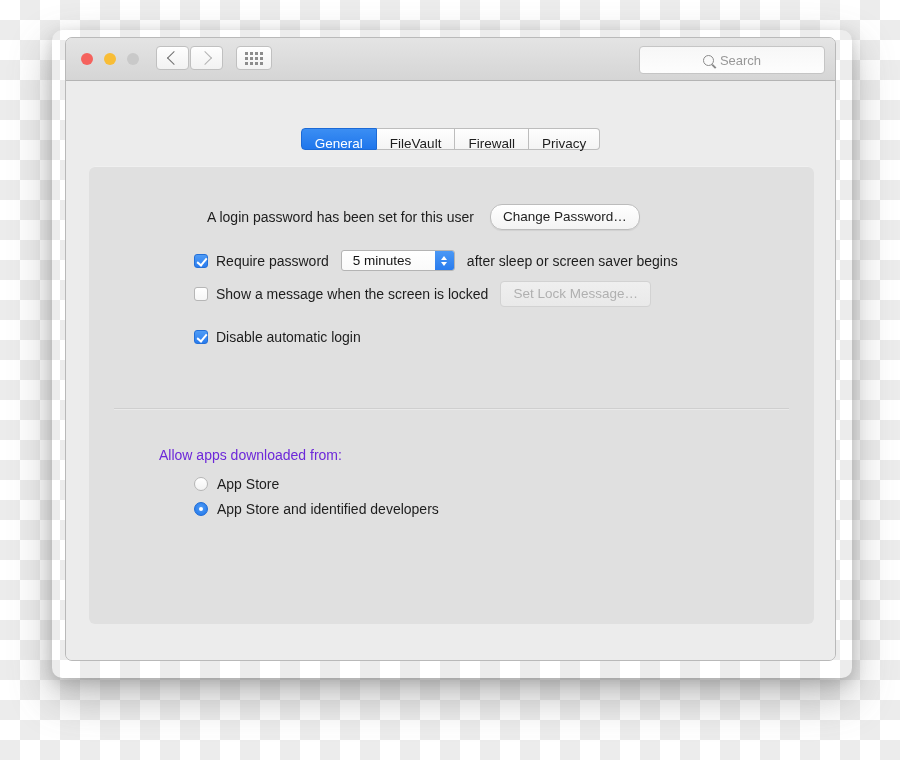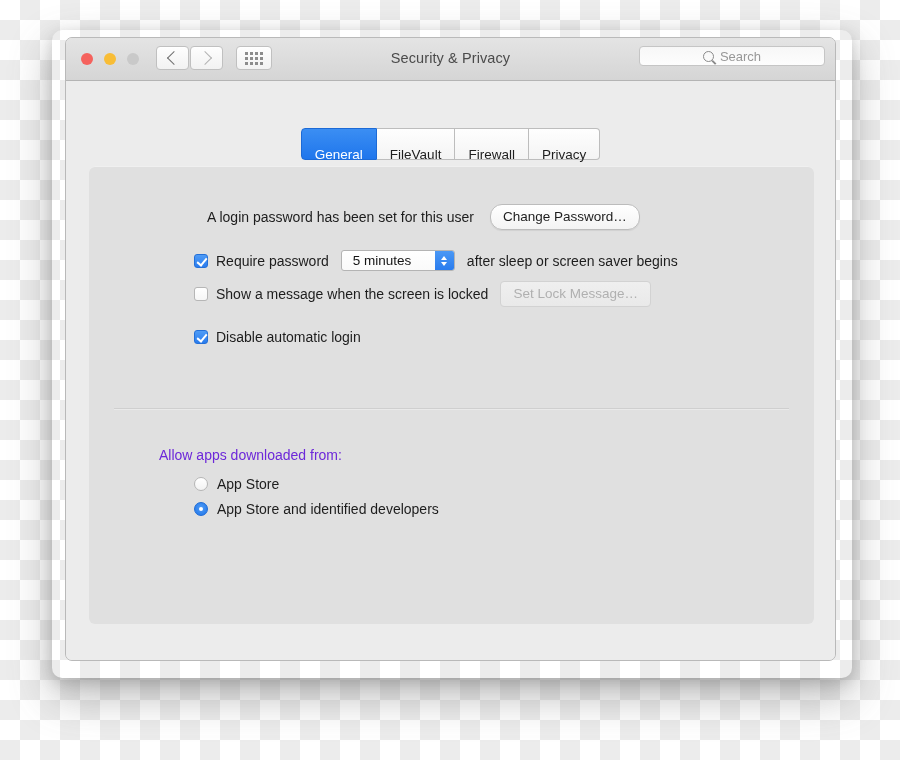--- a/index.html
+++ b/index.html
@@ -113,21 +113,21 @@
     font-size: 14.5px;
     color: #4b4b4b;
     letter-spacing: 0.1px;
   }
 
   #search-field {
     position: absolute;
     right: 10px;
     top: 8px;
     width: 186px;
-    height: 20px;
+    height: 28px;
     border-radius: 4px;
     background: linear-gradient(to bottom, #f7f7f7, #fdfdfd);
     border: 1px solid #c5c5c5;
     box-sizing: border-box;
     display: flex;
     align-items: center;
     justify-content: center;
   }
   #search-field .mag {
     width: 9px; height: 9px;
@@ -160,21 +160,21 @@
   #tab-bar {
     position: absolute;
     top: 47px;
     left: 0; right: 0;
     display: flex;
     justify-content: center;
   }
   .tab {
     height: 22px;
     line-height: 22px;
-    padding: 15px 13px;
+    padding: 4px 13px;
     font-size: 13.5px;
     color: #1e1e1e;
     background: linear-gradient(to bottom, #fefefe, #f4f4f4);
     border: 1px solid #bdbdbd;
     border-left-width: 0;
     box-sizing: border-box;
   }
   .tab:first-child { border-left-width: 1px; border-radius: 4px 0 0 4px; }
   .tab:last-child  { border-radius: 0 4px 4px 0; }
   .tab.active {
@@ -370,21 +370,20 @@
             <i></i>
             <i></i>
             <i></i>
           <i></i>
             <i></i>
             <i></i>
             <i></i>
         </span>
       </div>
 
-      <div id="window-title">Security &amp; Privacy</div>
 
       <div id="search-field">
         <span class="mag"></span>
         <span id="search-placeholder">Search</span>
       </div>
     </div>
 
     <div id="win-body">
 
       <div id="tab-bar">

